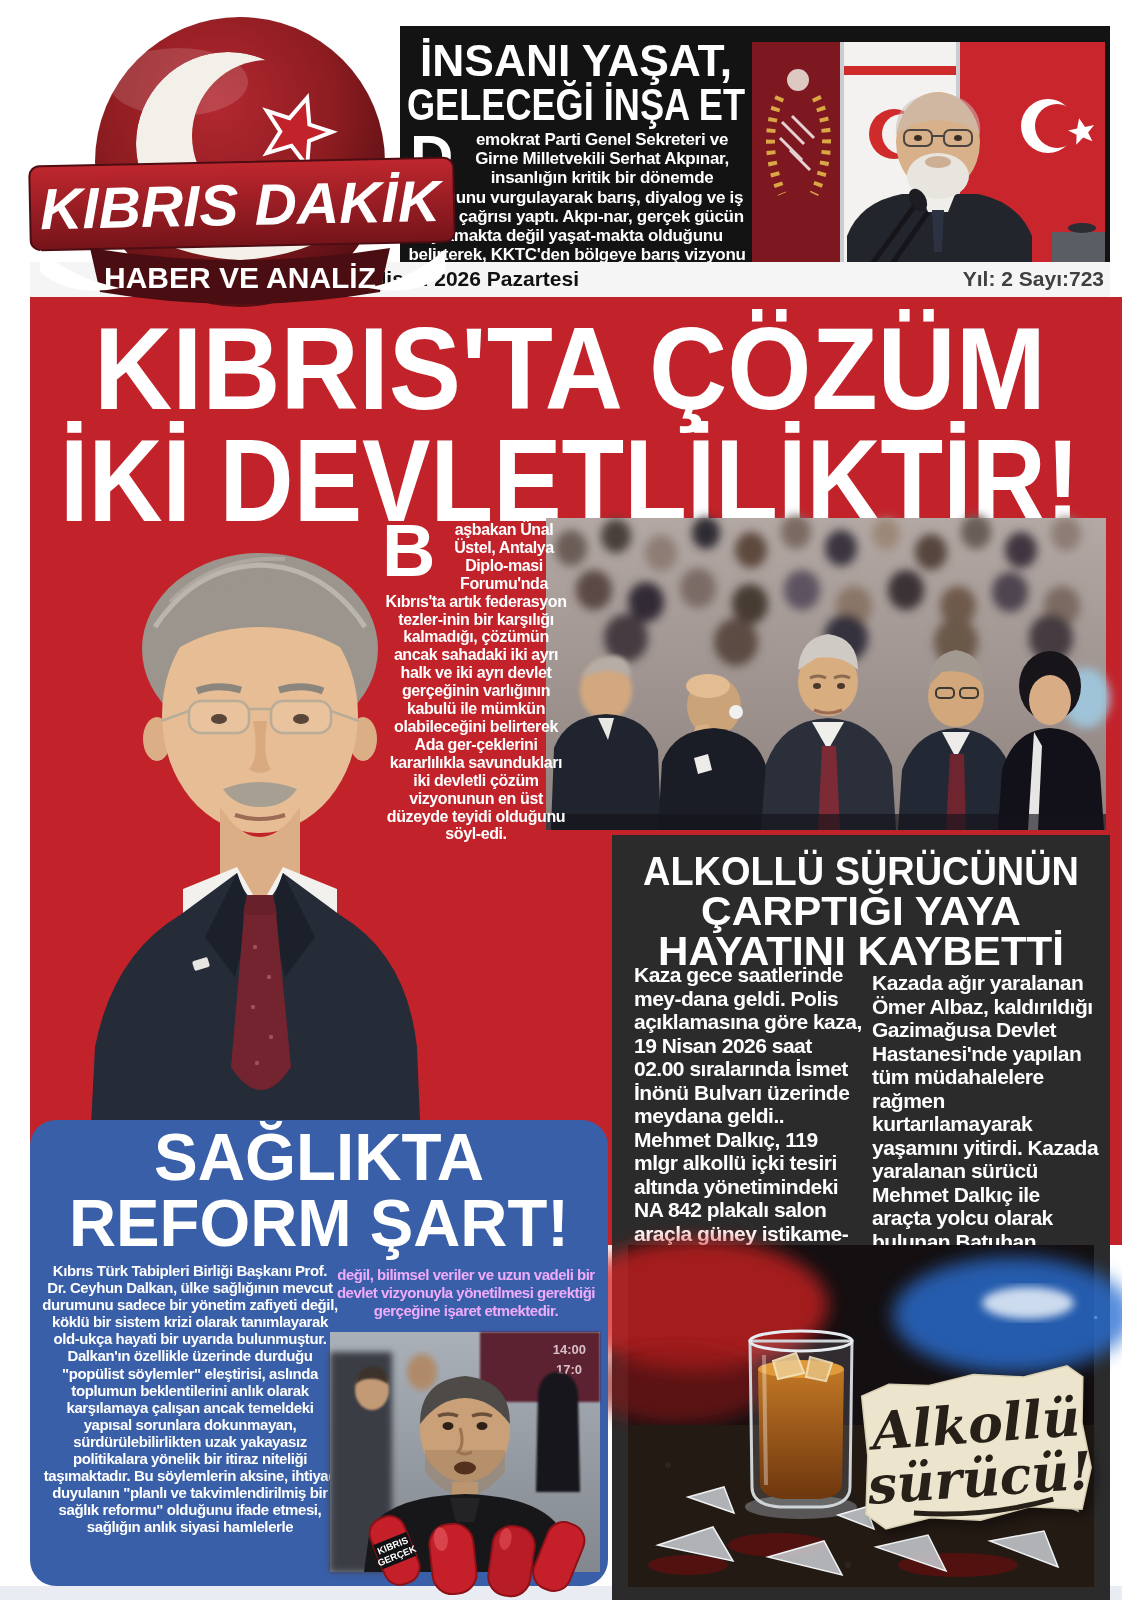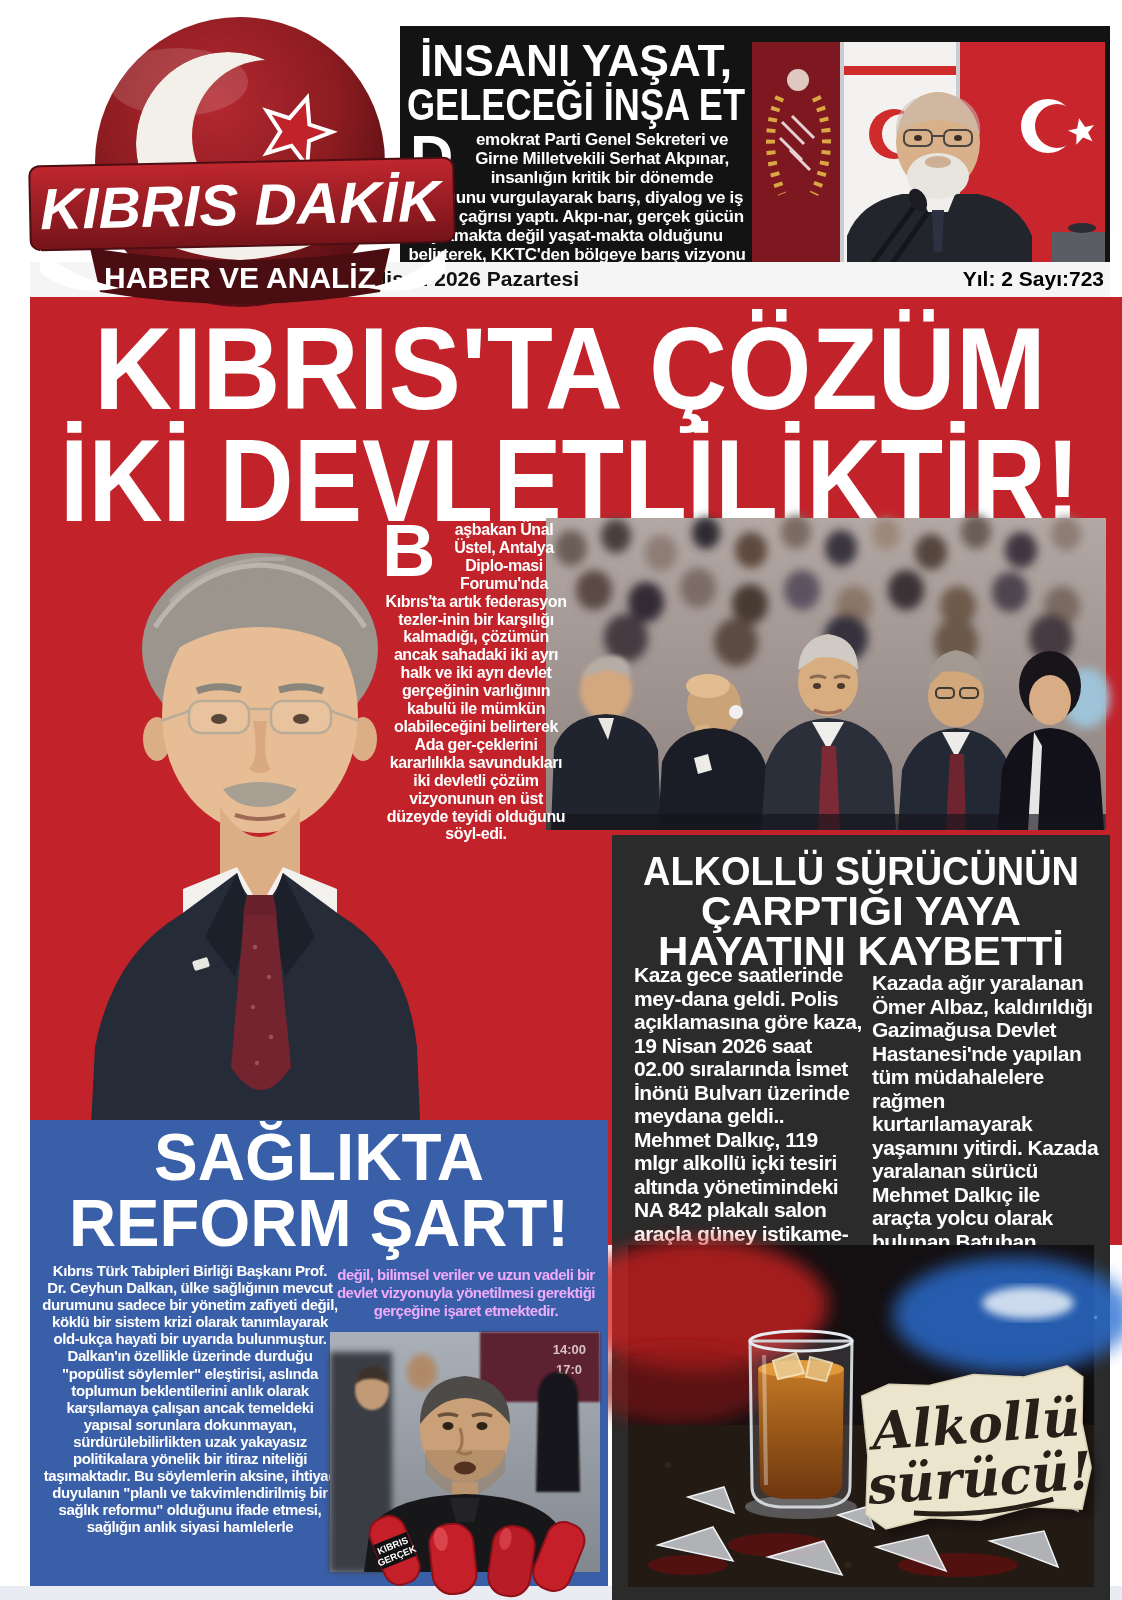--- a/index.html
+++ b/index.html
@@ -14,42 +14,42 @@
               font-weight:bold; font-size:17px; line-height:1.13; letter-spacing:-0.3px; text-align:center; }
   .dropcap { float:left; font-size:60px; line-height:46px; font-weight:bold; padding:4px 5px 0 2px; }
   .top-photo { position:absolute; left:352px; top:16px; }
 
   
   .logo-svg { position:absolute; left:28px; top:12px; z-index:6; }
 
   
   .date-strip { position:absolute; left:30px; top:262px; width:1080px; height:35px; background:#f5f5f5; z-index:3; }
   .date-strip .date  { position:absolute; left:312px; top:5px; font-size:21px; font-weight:bold; color:#111; }
-  .date-strip .issue { position:absolute; right:6px;  top:5px; font-size:21px; font-weight:bold; color:#000000; }
+  .date-strip .issue { position:absolute; right:6px;  top:5px; font-size:21px; font-weight:bold; color:#404040; }
 
   
   .lead { position:absolute; left:30px; top:297px; width:1080px; height:948px; background:#c2232b; z-index:1;padding-left:32px; }
   .lead-headline-svg { position:absolute; left:0; top:8px; }
   .pm-photo { position:absolute; left:55px; top:210px; z-index:1; }
   .lead-body { position:absolute; left:352px; top:224px; width:188px; margin:0; color:#fff; font-weight:bold;
                font-size:16px; line-height:1.12; letter-spacing:-0.4px; text-align:center; z-index:2; }
   .dropcap-b { float:left; font-size:74px; line-height:56px; font-weight:bold; padding:2px 3px 0 0; }
   .audience-photo { position:absolute; left:516px; top:221px; z-index:1; }
 
   
   .accident { position:absolute; left:612px; top:835px; width:498px; height:868px; background:#2b2b2b; z-index:4; }
   .acc-headline-svg { position:absolute; left:14px; top:16px; }
   .acc-col { position:absolute; margin:0; color:#fff; font-weight:bold; font-size:21px;
              line-height:1.12; letter-spacing:-0.5px; text-align:left; }
   .acc-col1 { left:22px;  top:128px; width:228px; }
   .acc-col2 { left:260px; top:136px; width:230px; }
   .alcohol-photo { position:absolute; left:16px; top:410px; }
 
   
-  .health { position:absolute; left:30px; top:1120px; width:578px; height:466px; background:#3a5fa9; z-index:4; }
+  .health { position:absolute; left:30px; top:1120px; width:578px; height:466px; background:#3a5fa9; z-index:4;border-radius:26px; }
   .health-headline-svg { position:absolute; left:0; top:4px; }
   .h-col1 { position:absolute; left:12px; top:142px; width:296px; margin:0; color:#fff; font-weight:bold;
             font-size:15px; line-height:1.14; letter-spacing:-0.4px; text-align:center; }
   .h-col2-text { position:absolute; left:298px; top:146px; width:276px; margin:0; color:#f0abfc; font-weight:bold;
             font-size:15px; line-height:1.2; letter-spacing:-0.5px; text-align:center; }
   .doctor-photo { position:absolute; left:300px; top:212px; }
 
   .bottom-strip { position:absolute; left:0; top:1586px; width:1122px; height:14px; background:#e9edf3; }
 </style>
 </head>

